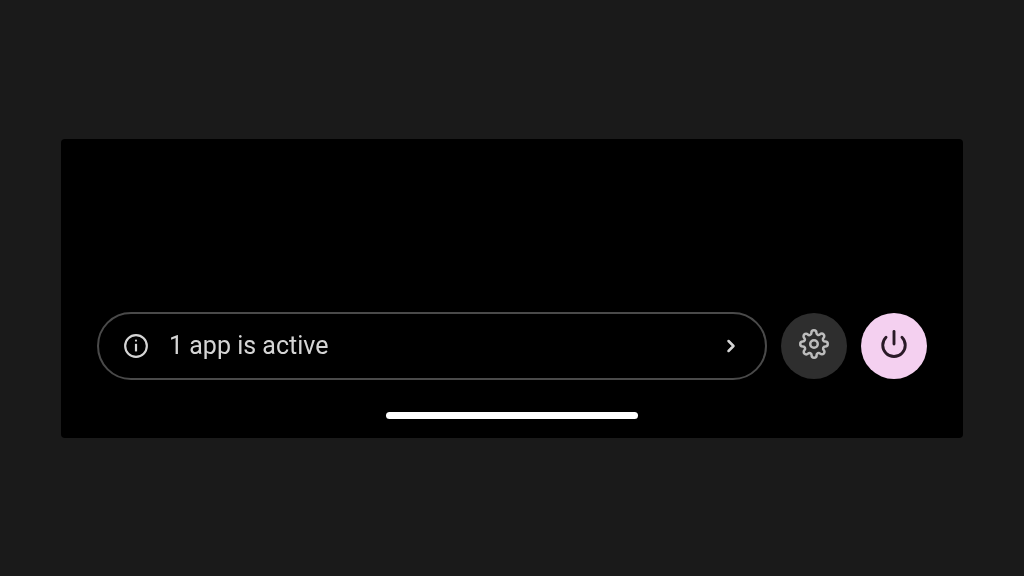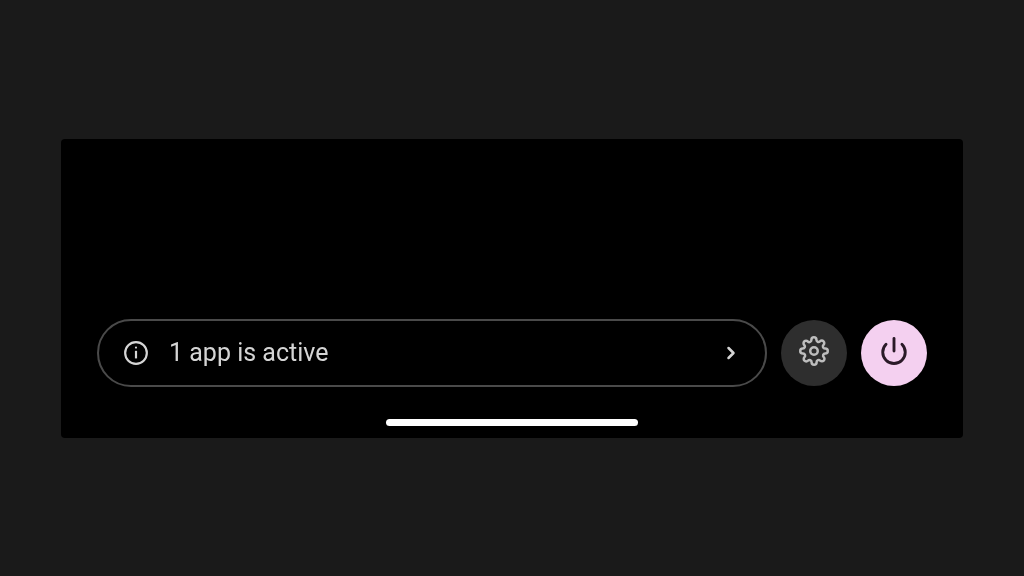--- a/index.html
+++ b/index.html
@@ -18,21 +18,21 @@
     }
     .panel {
       width: 902px;
       height: 299px;
       background: #000000;
       border-radius: 4px;
       position: relative;
       display: flex;
       flex-direction: column;
       justify-content: flex-end;
-      padding-bottom: 12px;
+      padding-bottom: 19px;
     }
     .footer-row {
       display: flex;
       align-items: center;
       gap: 14px;
       padding: 0 36px 26px 36px;
     }
     .active-apps-pill {
       flex: 1;
       height: 68px;

